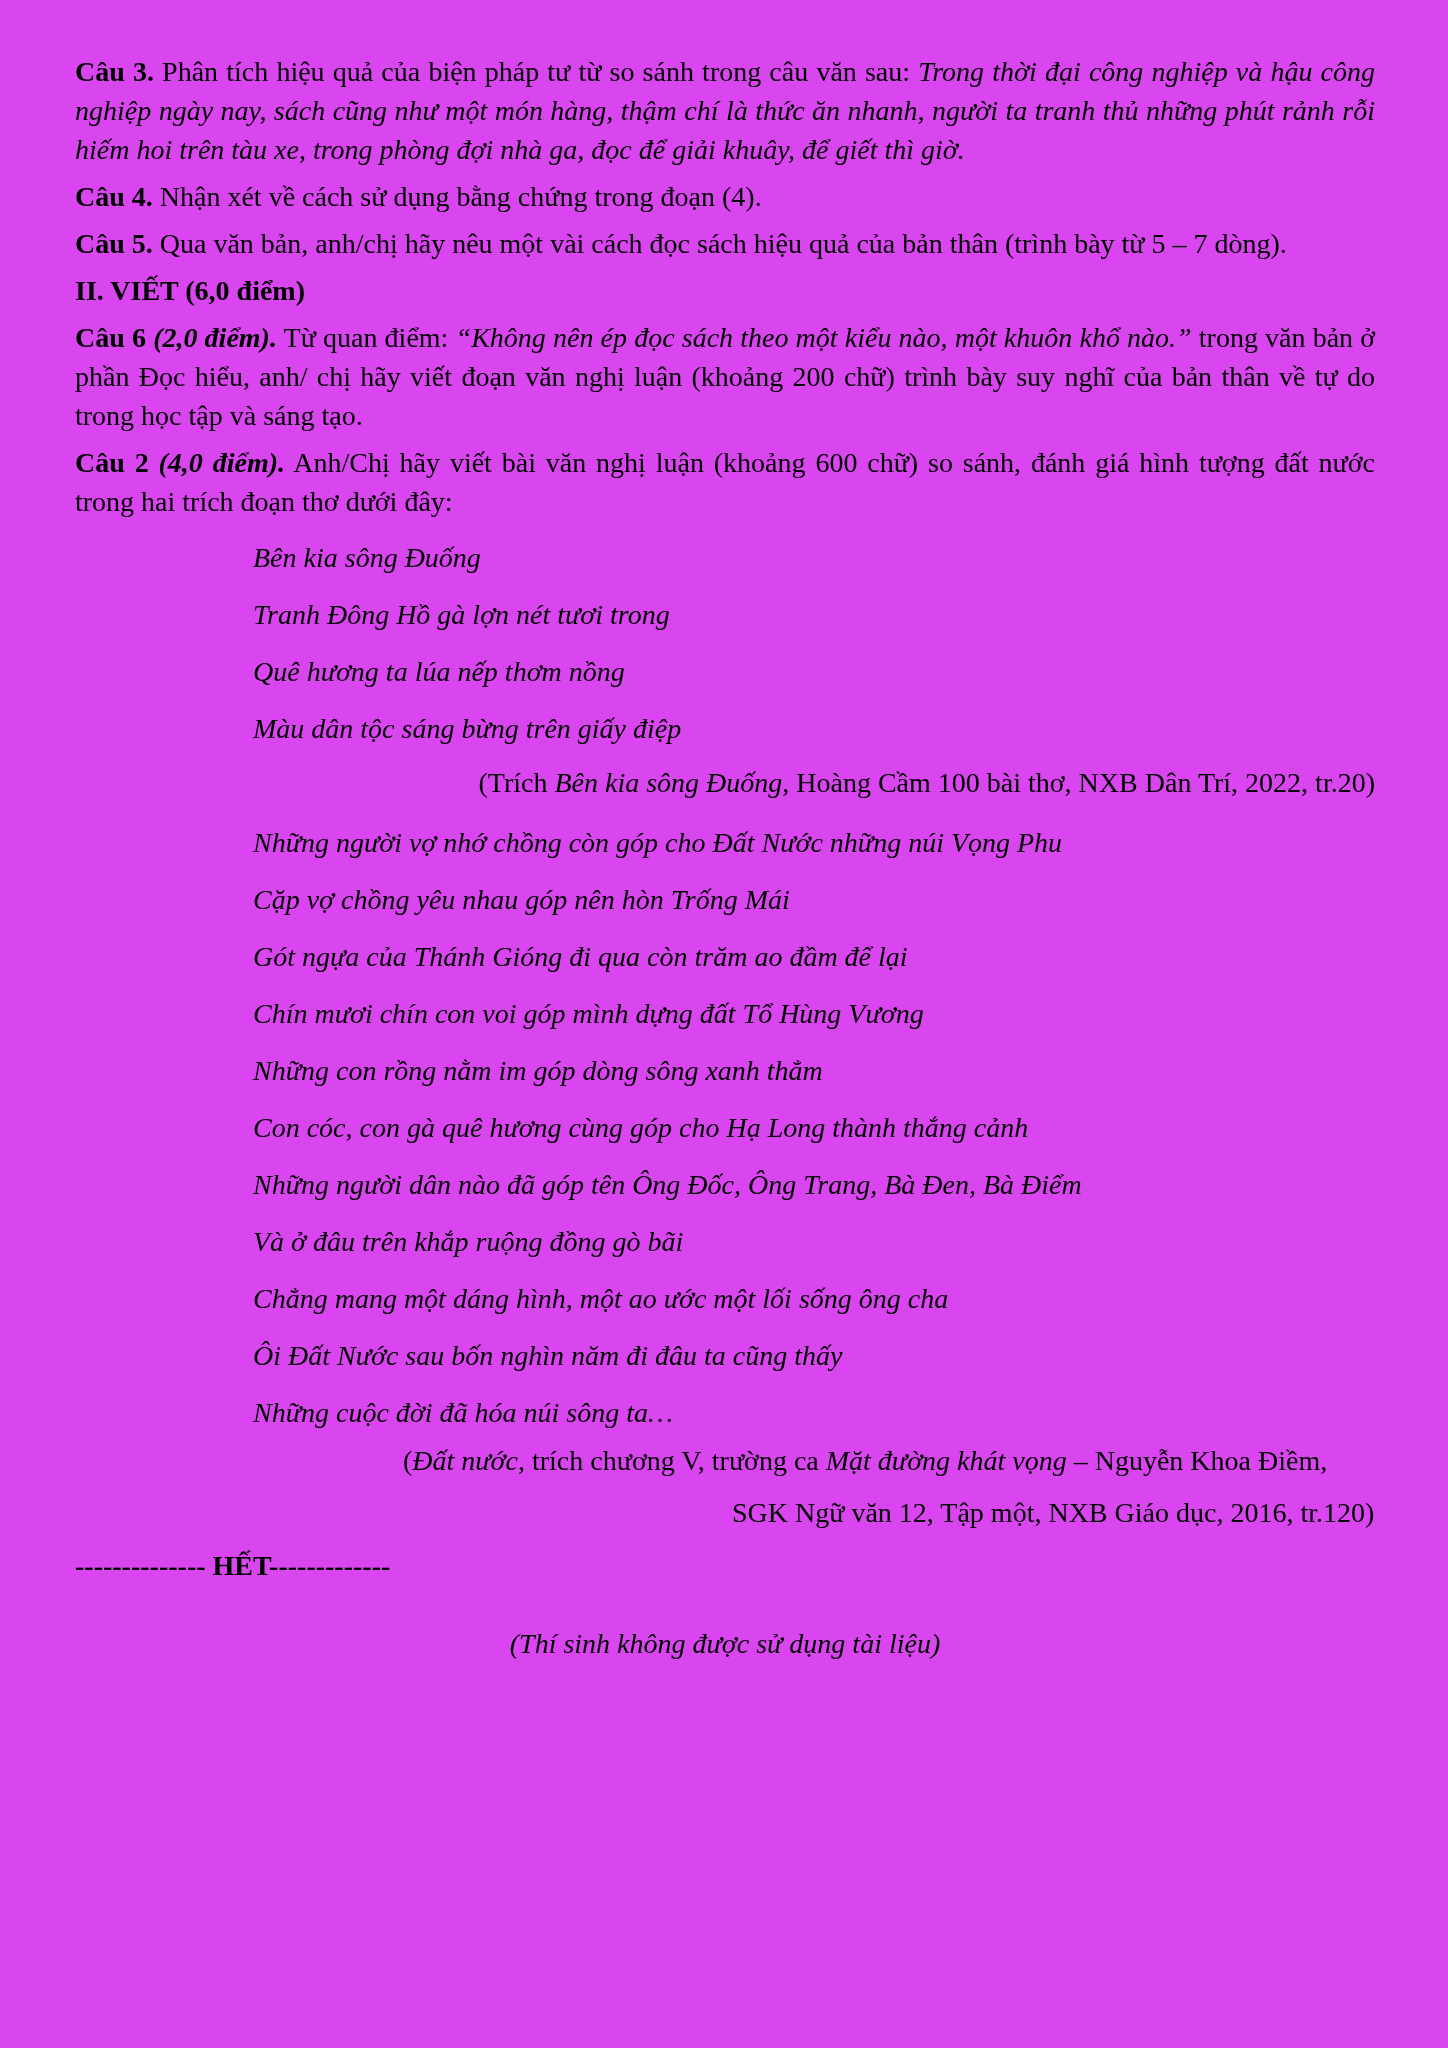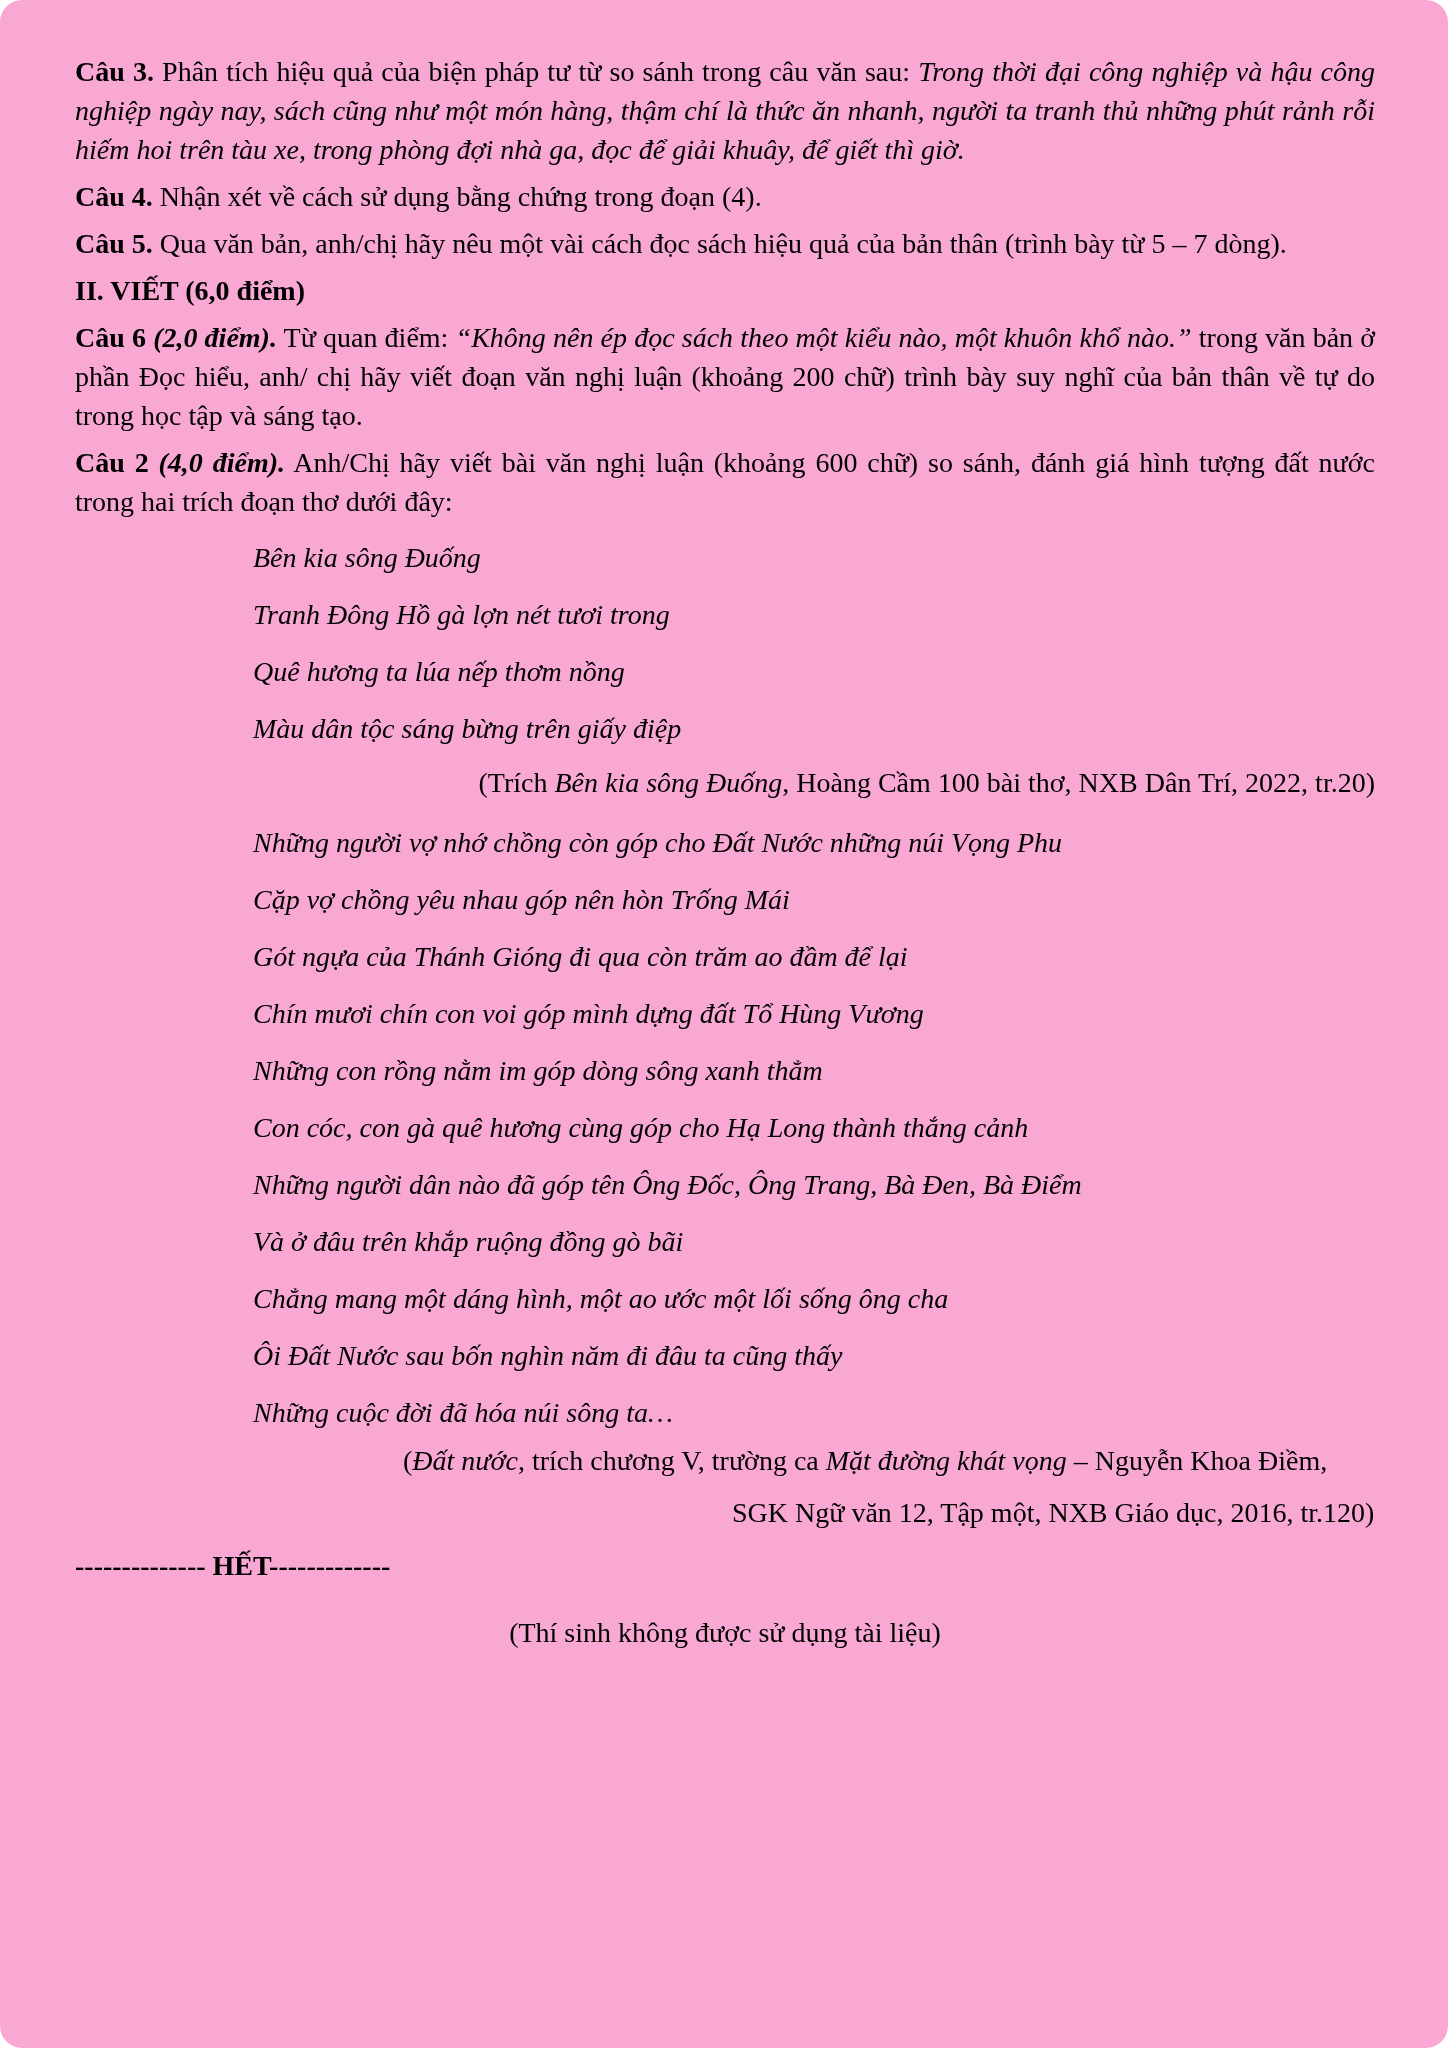--- a/index.html
+++ b/index.html
@@ -4,28 +4,27 @@
 <style>
   html, body {
     margin: 0;
     padding: 0;
     background: #ffffff;
   }
   .page {
     position: relative;
     width: 1448px;
     height: 2048px;
-    background: #f9a8d4;
+    background: #d946ef;
     color: #000000;
     font-family: "Liberation Serif", "DejaVu Serif", serif;
     font-size: 28px;
     box-sizing: border-box;
     padding: 52px 73px 0 75px;
     overflow: hidden;
-    border-radius: 22px;
   }
   .para {
     margin: 0 0 8px 0;
     line-height: 39px;
     text-align: justify;
   }
   .b  { font-weight: bold; }
   .i  { font-style: italic; }
   .bi { font-weight: bold; font-style: italic; }
   .heading {
@@ -55,23 +54,24 @@
   .cite-2b {
     margin: 0 0 14px 657px;
   }
   .end-marker {
     margin-top: 14px;
     line-height: 39px;
     text-align: left;
     font-weight: bold;
   }
   .footer-note {
-    margin-top: 28px;
+    margin-top: 39px;
     line-height: 39px;
     text-align: center;
+    font-style: italic;
   }
 </style>
 </head>
 <body>
 
 <div class="page">
 
   <p class="para">
     <span class="b">Câu 3.</span><span> Phân tích hiệu quả của biện pháp tư từ so sánh trong câu văn sau: </span><span class="i">Trong thời đại công nghiệp và hậu công nghiệp ngày nay, sách cũng như một món hàng, thậm chí là thức ăn nhanh, người ta tranh thủ những phút rảnh rỗi hiếm hoi trên tàu xe, trong phòng đợi nhà ga, đọc để giải khuây, để giết thì giờ.</span>
   </p>

